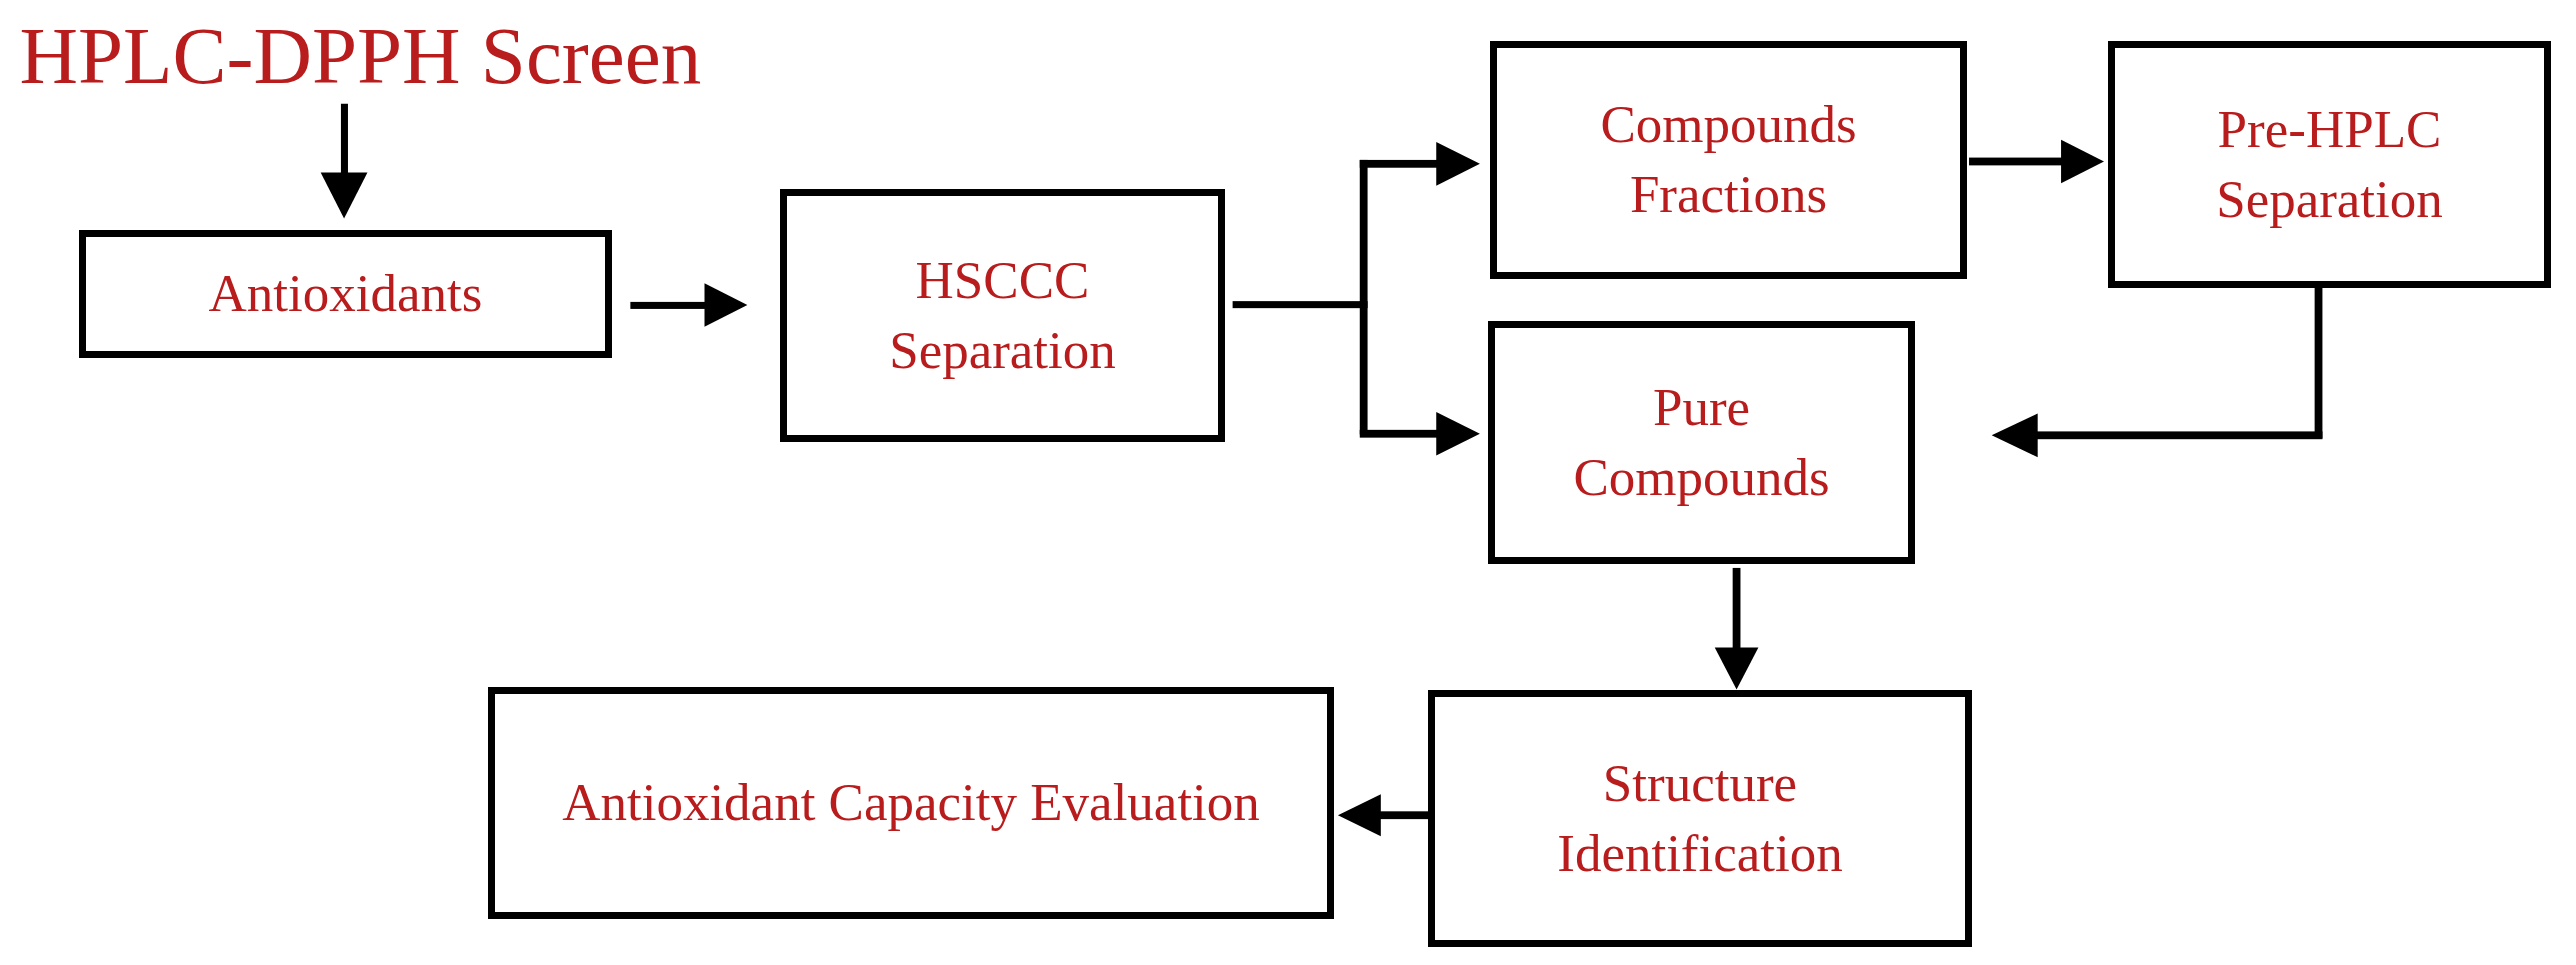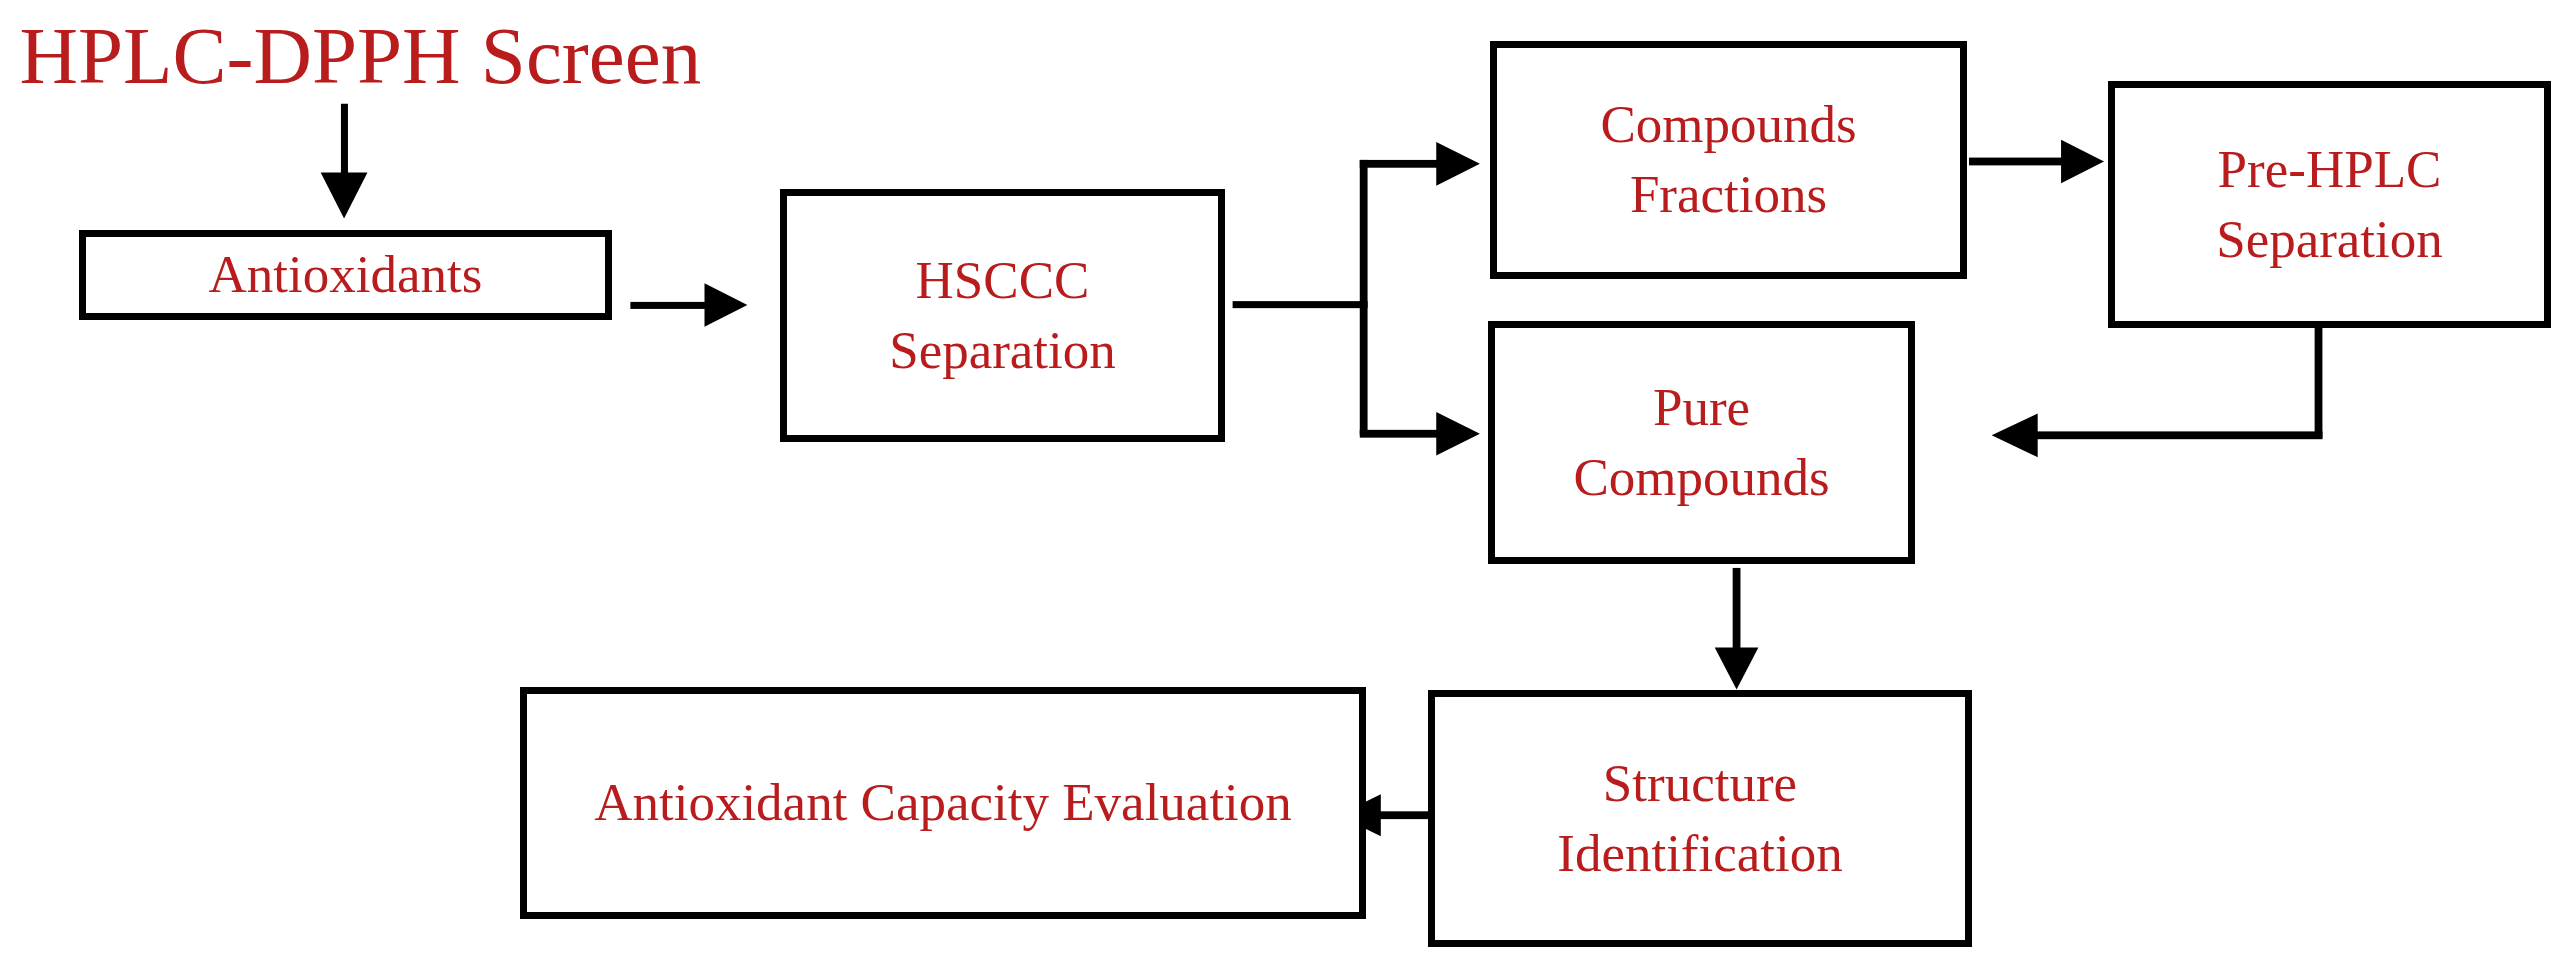--- a/index.html
+++ b/index.html
@@ -39,27 +39,27 @@
     border: 7px solid #000000;
     background: #ffffff;
     display: flex;
     align-items: center;
     justify-content: center;
     text-align: center;
     font-size: 53px;
     line-height: 1.32;
     padding: 0 25px;
   }
-  .node-antioxidants            { left: 79px;  top: 230px; width: 533px;  height: 90px; }
+  .node-antioxidants            { left: 79px;  top: 230px; width: 533px;  height: 128px; }
   .node-hsccc                   { left: 780px; top: 189px; width: 445px;  height: 253px; }
   .node-compounds-fractions     { left: 1490px; top: 41px;  width: 477px;  height: 238px; }
-  .node-pre-hplc                { left: 2108px; top: 41px;  width: 443px;  height: 247px; margin-top: 40px; }
+  .node-pre-hplc                { left: 2108px; top: 41px;  width: 443px;  height: 247px; }
   .node-pure-compounds          { left: 1488px; top: 321px; width: 427px;  height: 243px; }
   .node-structure-identification{ left: 1428px; top: 690px; width: 544px;  height: 257px; }
-  .node-ace                     { left: 488px;  top: 687px; width: 846px; height: 232px; margin-left: 32px; }
+  .node-ace                     { left: 488px;  top: 687px; width: 846px; height: 232px; }
 </style>
 </head>
 <body>
 
 <div id="canvas">
 
   <svg id="connector-layer" viewBox="0 0 3302 1237" xmlns="http://www.w3.org/2000/svg">
     <g fill="#000000">
       <rect x="437" y="133" width="9" height="92"></rect>
       <polygon points="411,221 471,221 441,280"></polygon>

